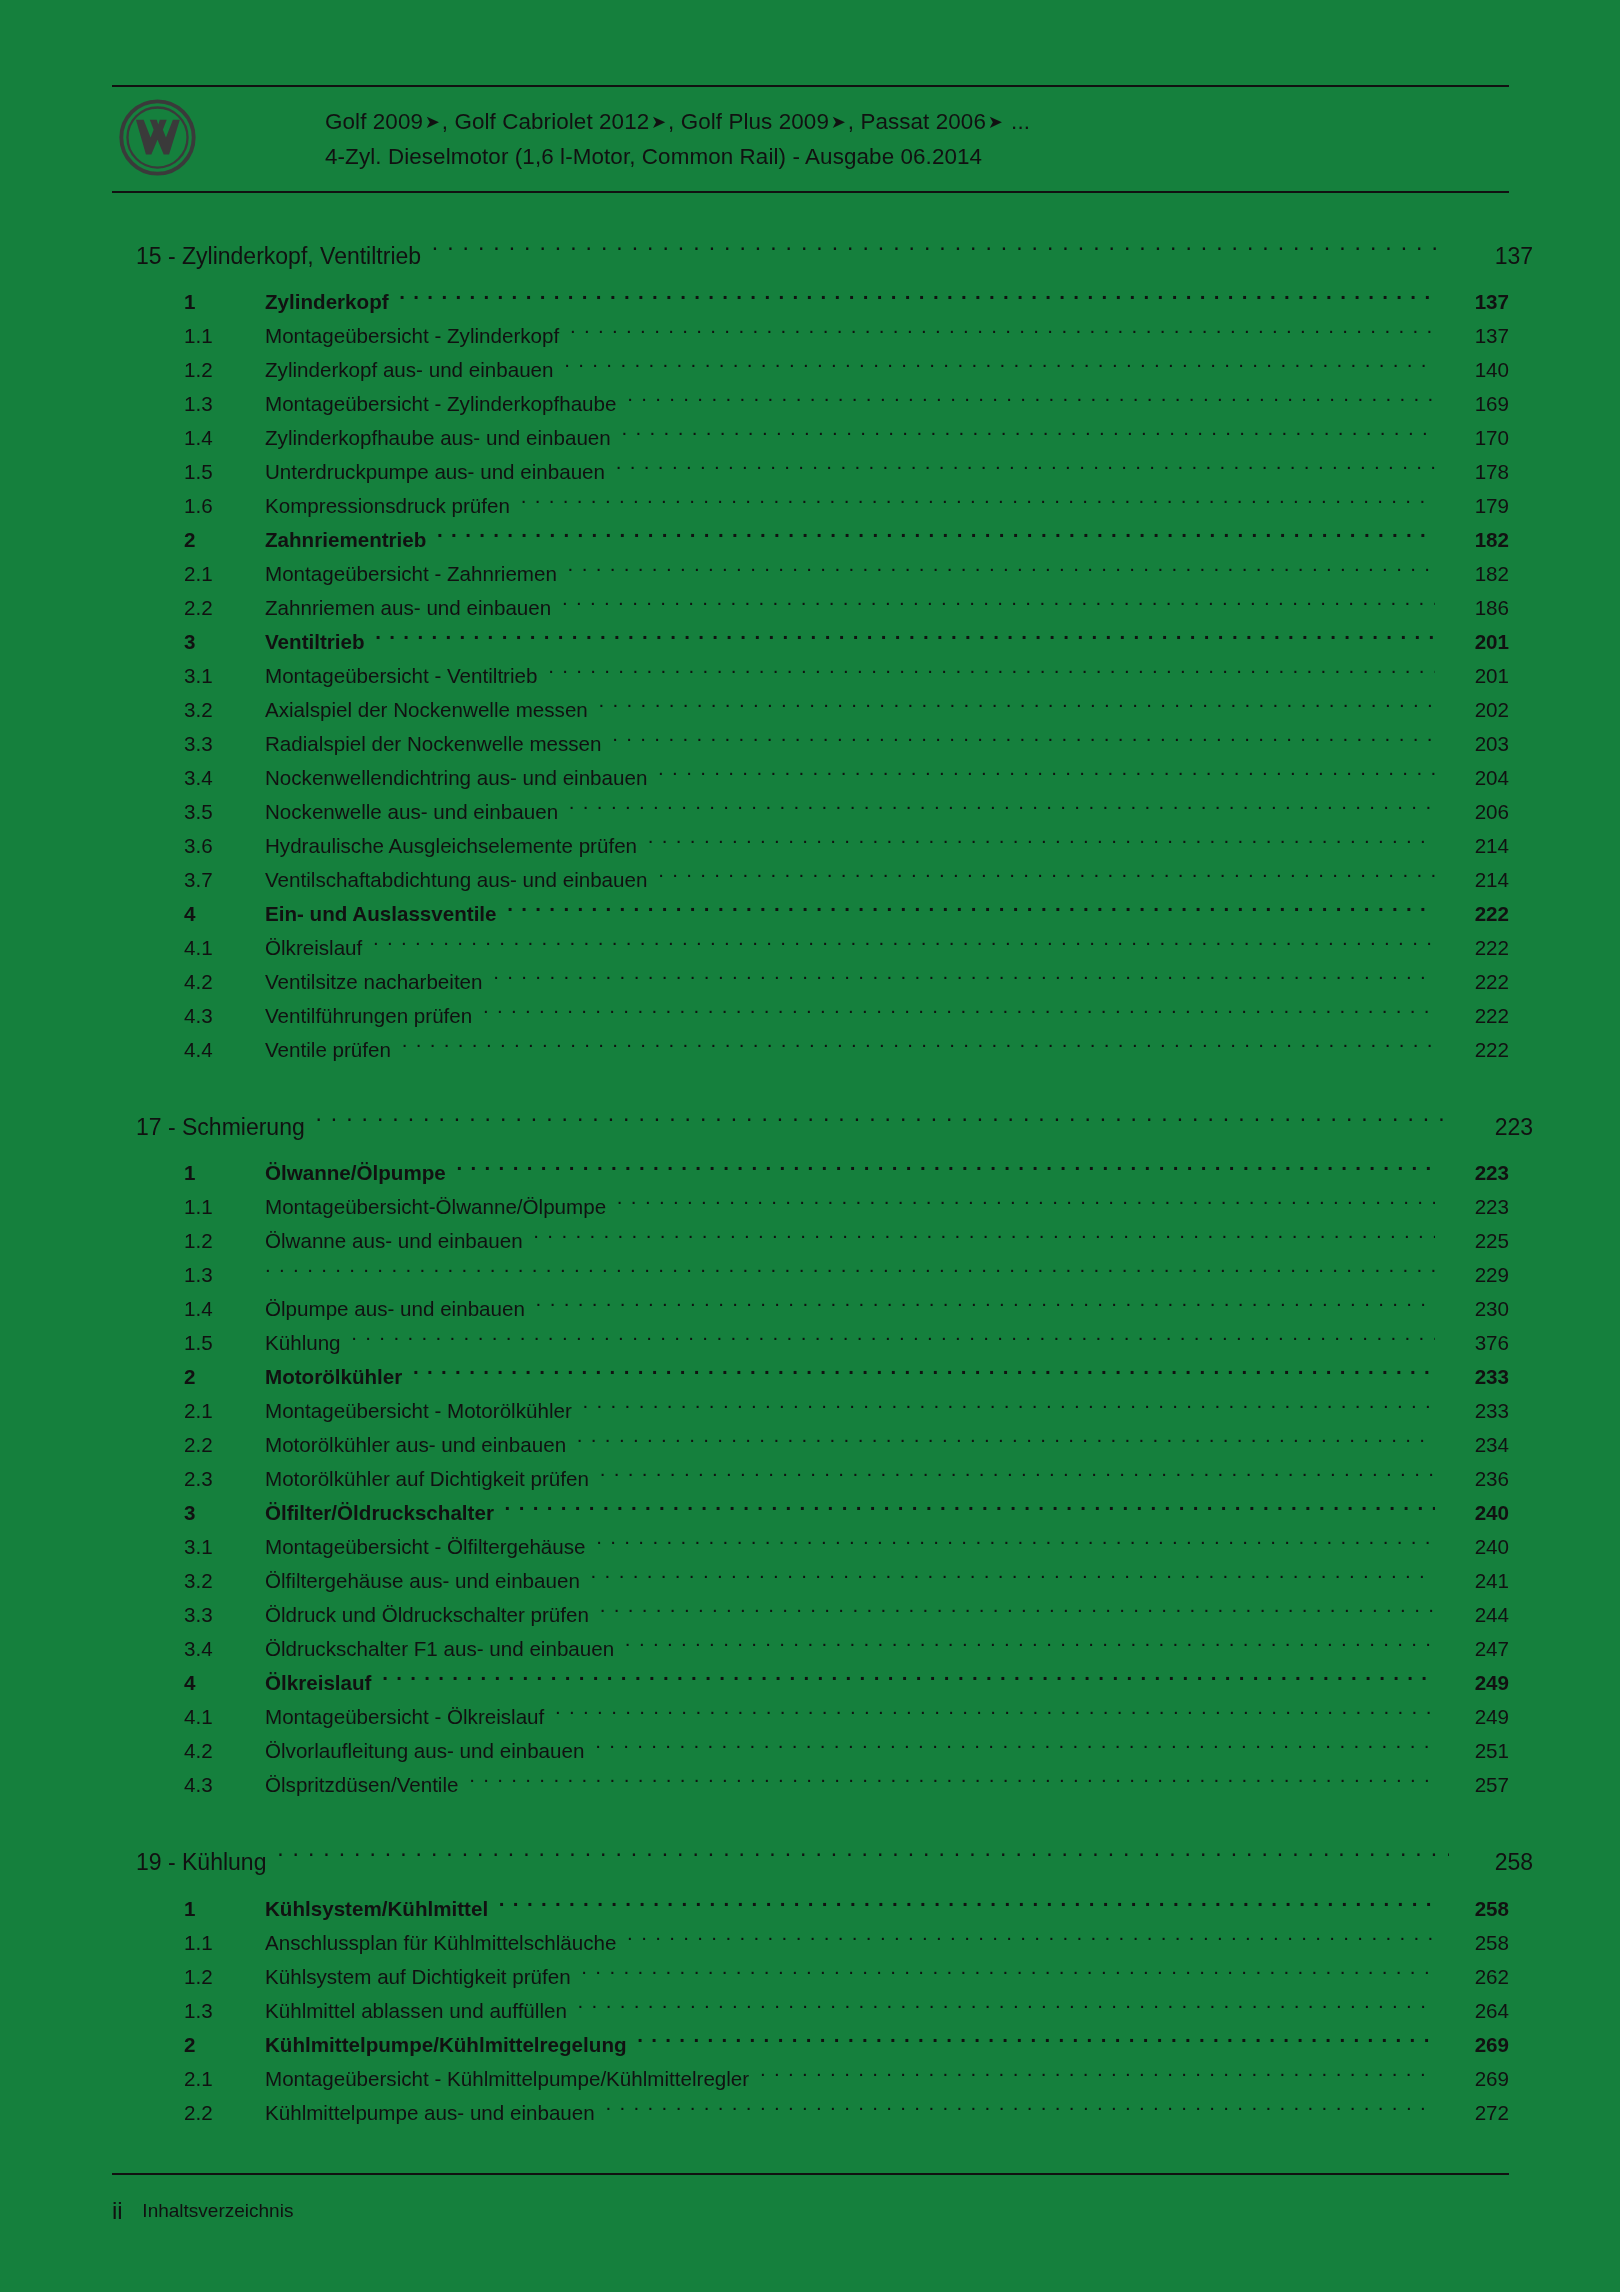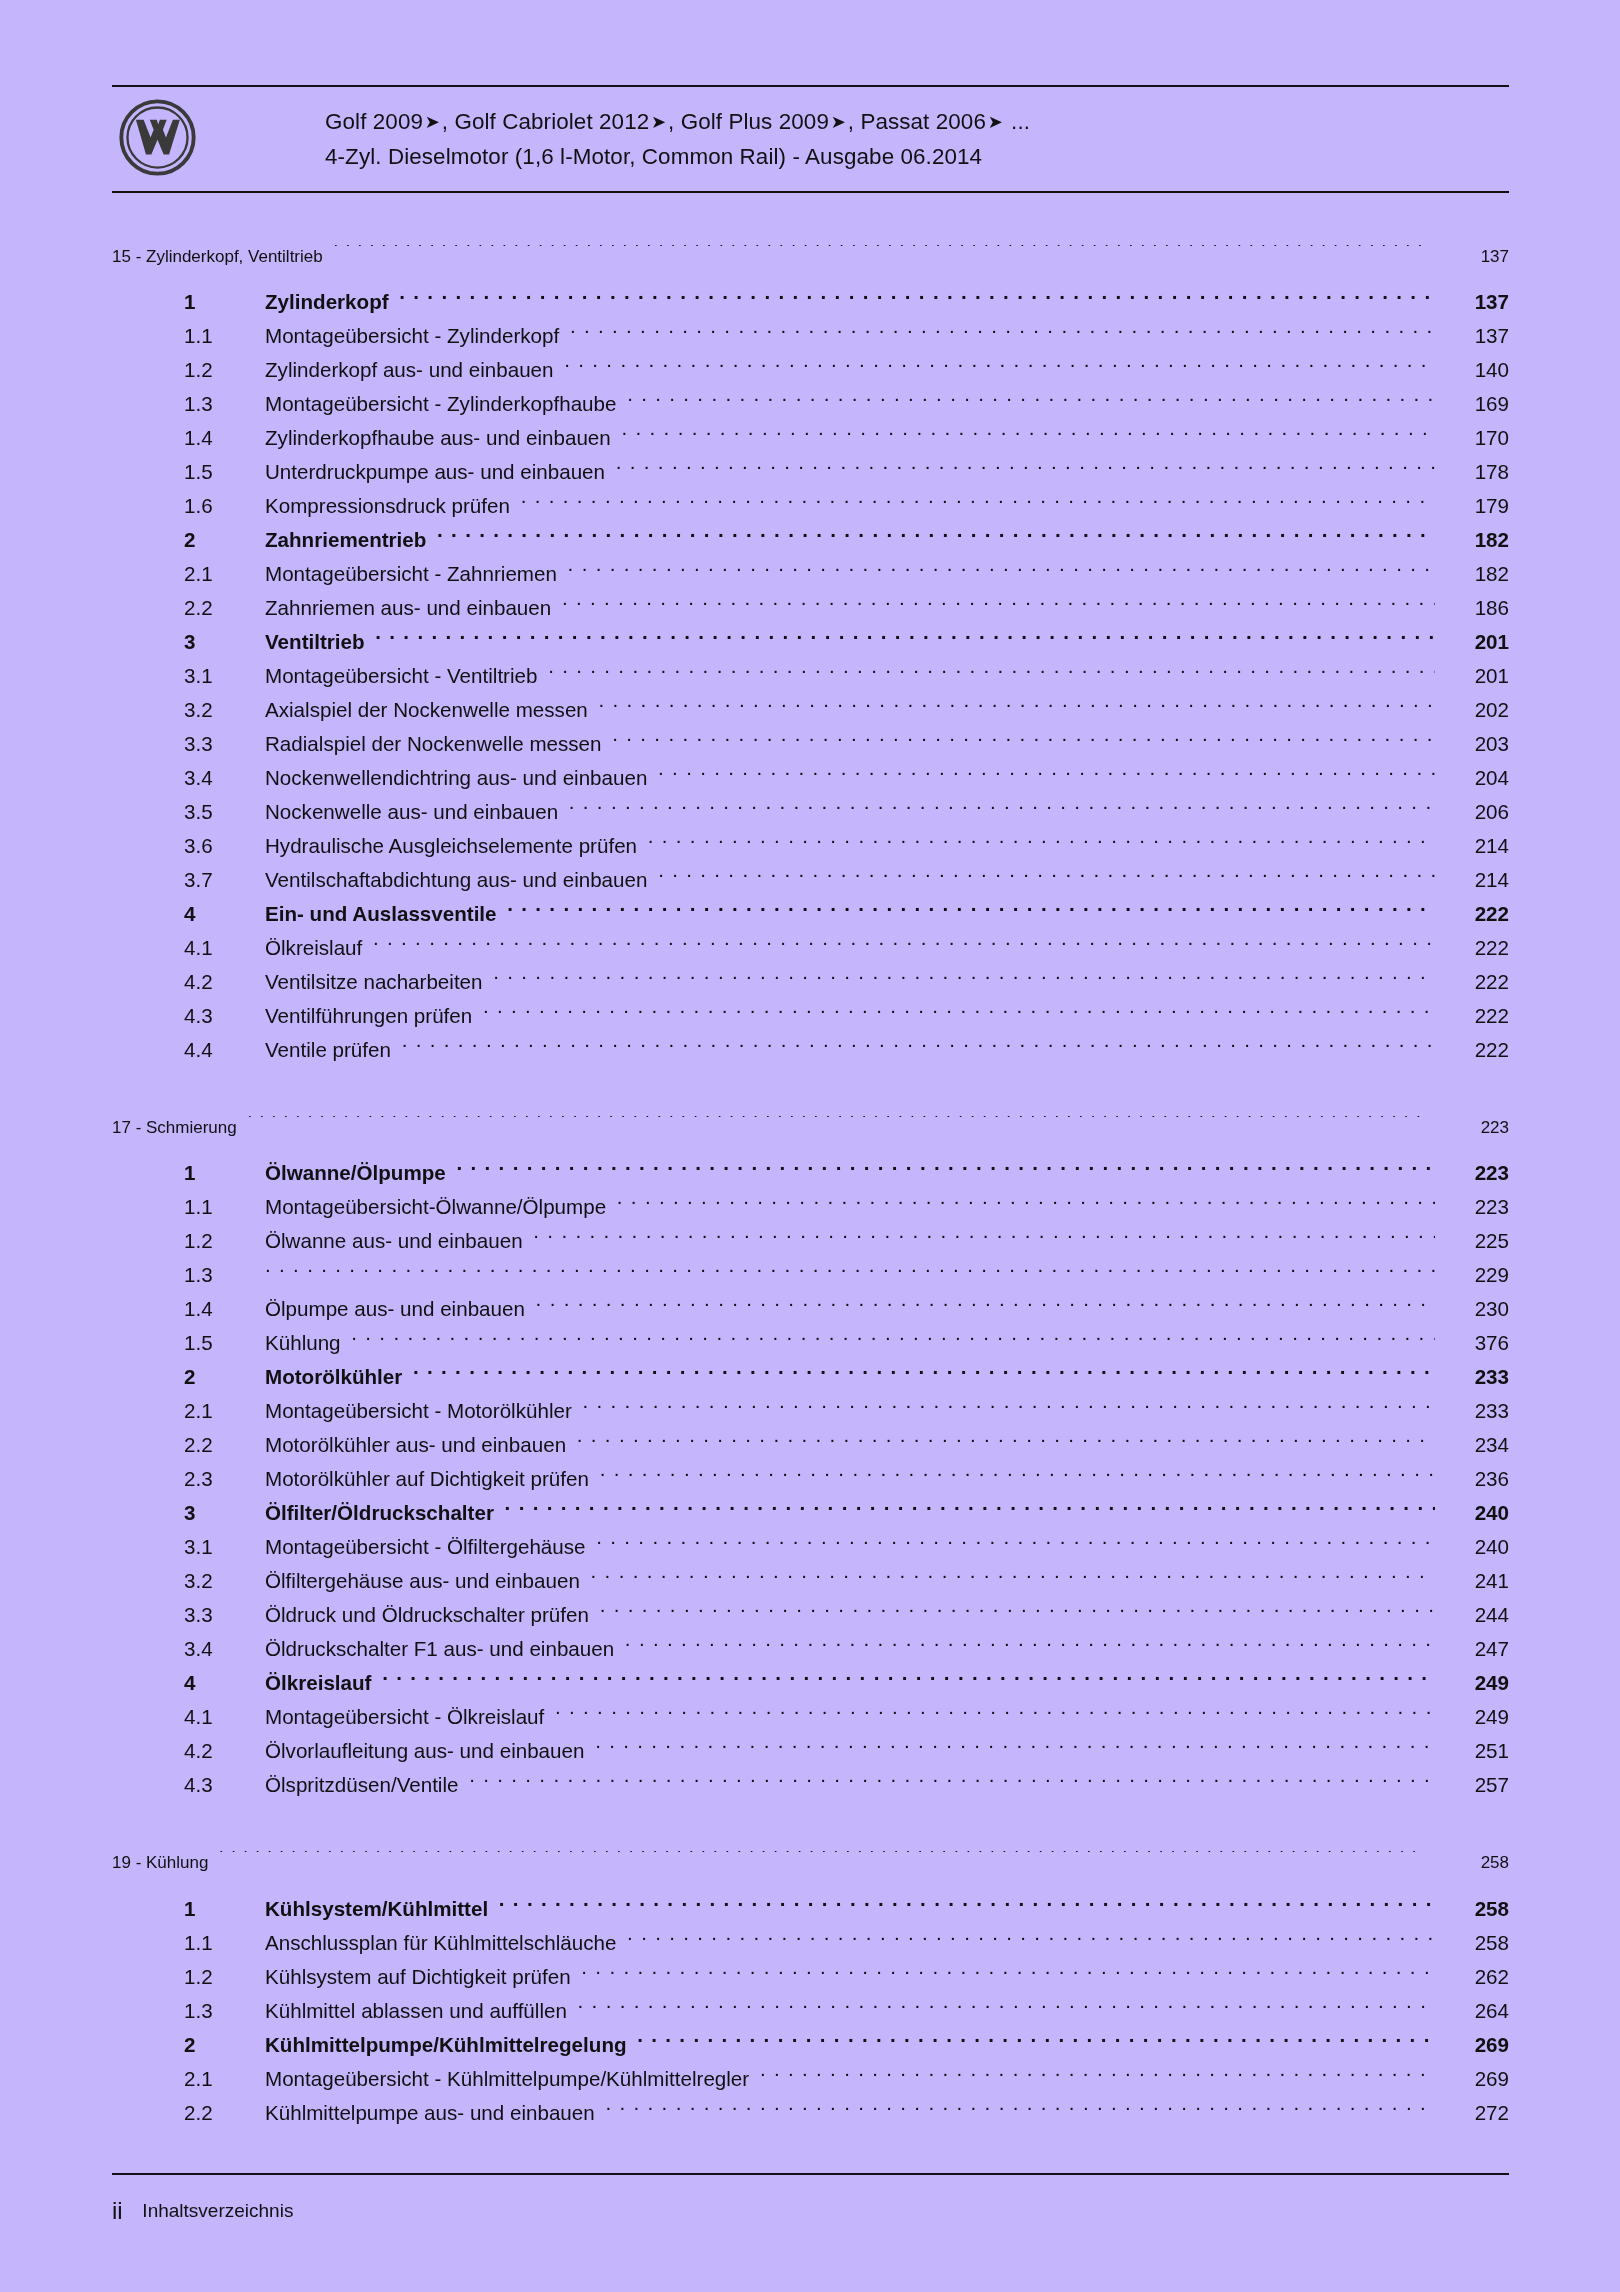--- a/index.html
+++ b/index.html
@@ -10,21 +10,21 @@
   body {
     font-family: "Liberation Sans", sans-serif;
     color: #1a1a1a;
   }
   .page {
     position: relative;
     width: 1620px;
     height: 2293px;
     box-sizing: border-box;
     padding: 0;
-    background: #c4b5fd;
+    background: #15803d;
     overflow: hidden;
   }
 
   
   .header {
     position: absolute;
     left: 112px;
     top: 85px;
     width: 1397px;
     height: 107px;
@@ -89,25 +89,26 @@
 
   .row {
     display: flex;
     align-items: baseline;
     width: 100%;
     white-space: nowrap;
   }
 
   
   .row.lvl0 {
-    font-size: 17px;
+    font-size: 23px;
     font-weight: normal;
     line-height: 43px;
     color: #111;
     margin-bottom: 7.2px;
+    margin-left: 24px;
   }
   .row.lvl0 .title {
     flex: 0 0 auto;
     padding-right: 10.7px;
   }
 
   
   .row.lvl1 {
     font-size: 20.6px;
     font-weight: bold;

